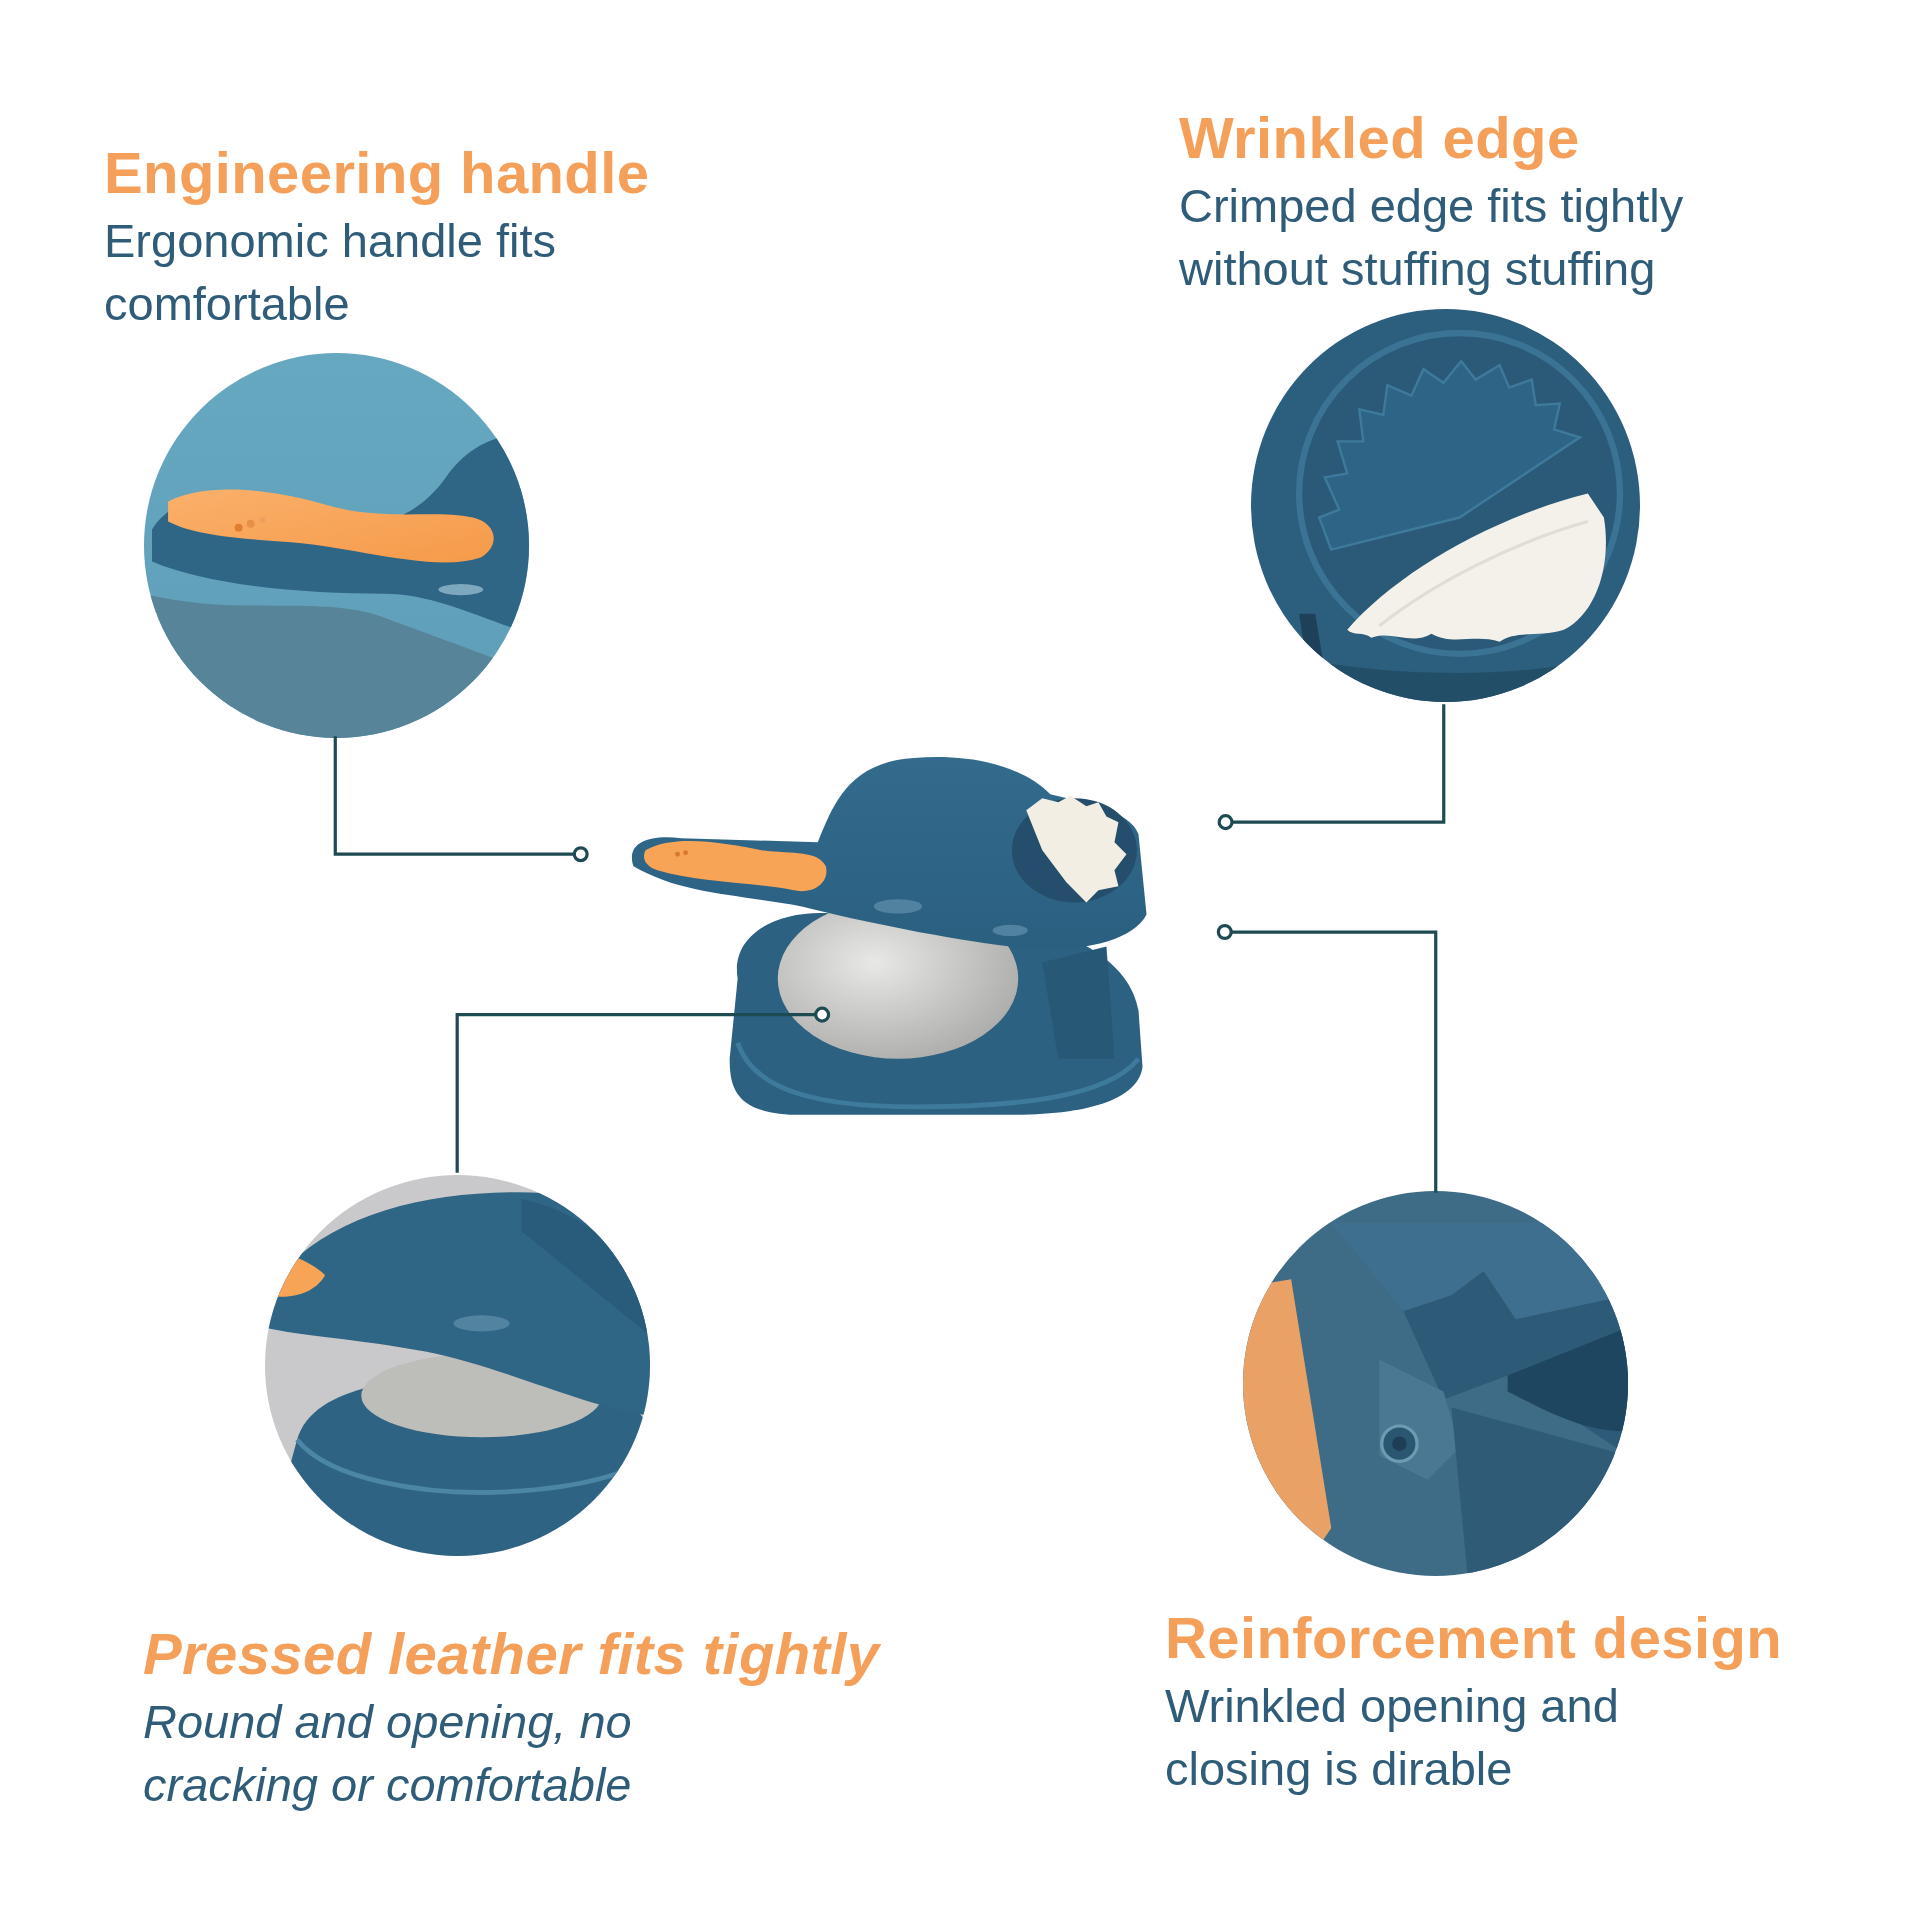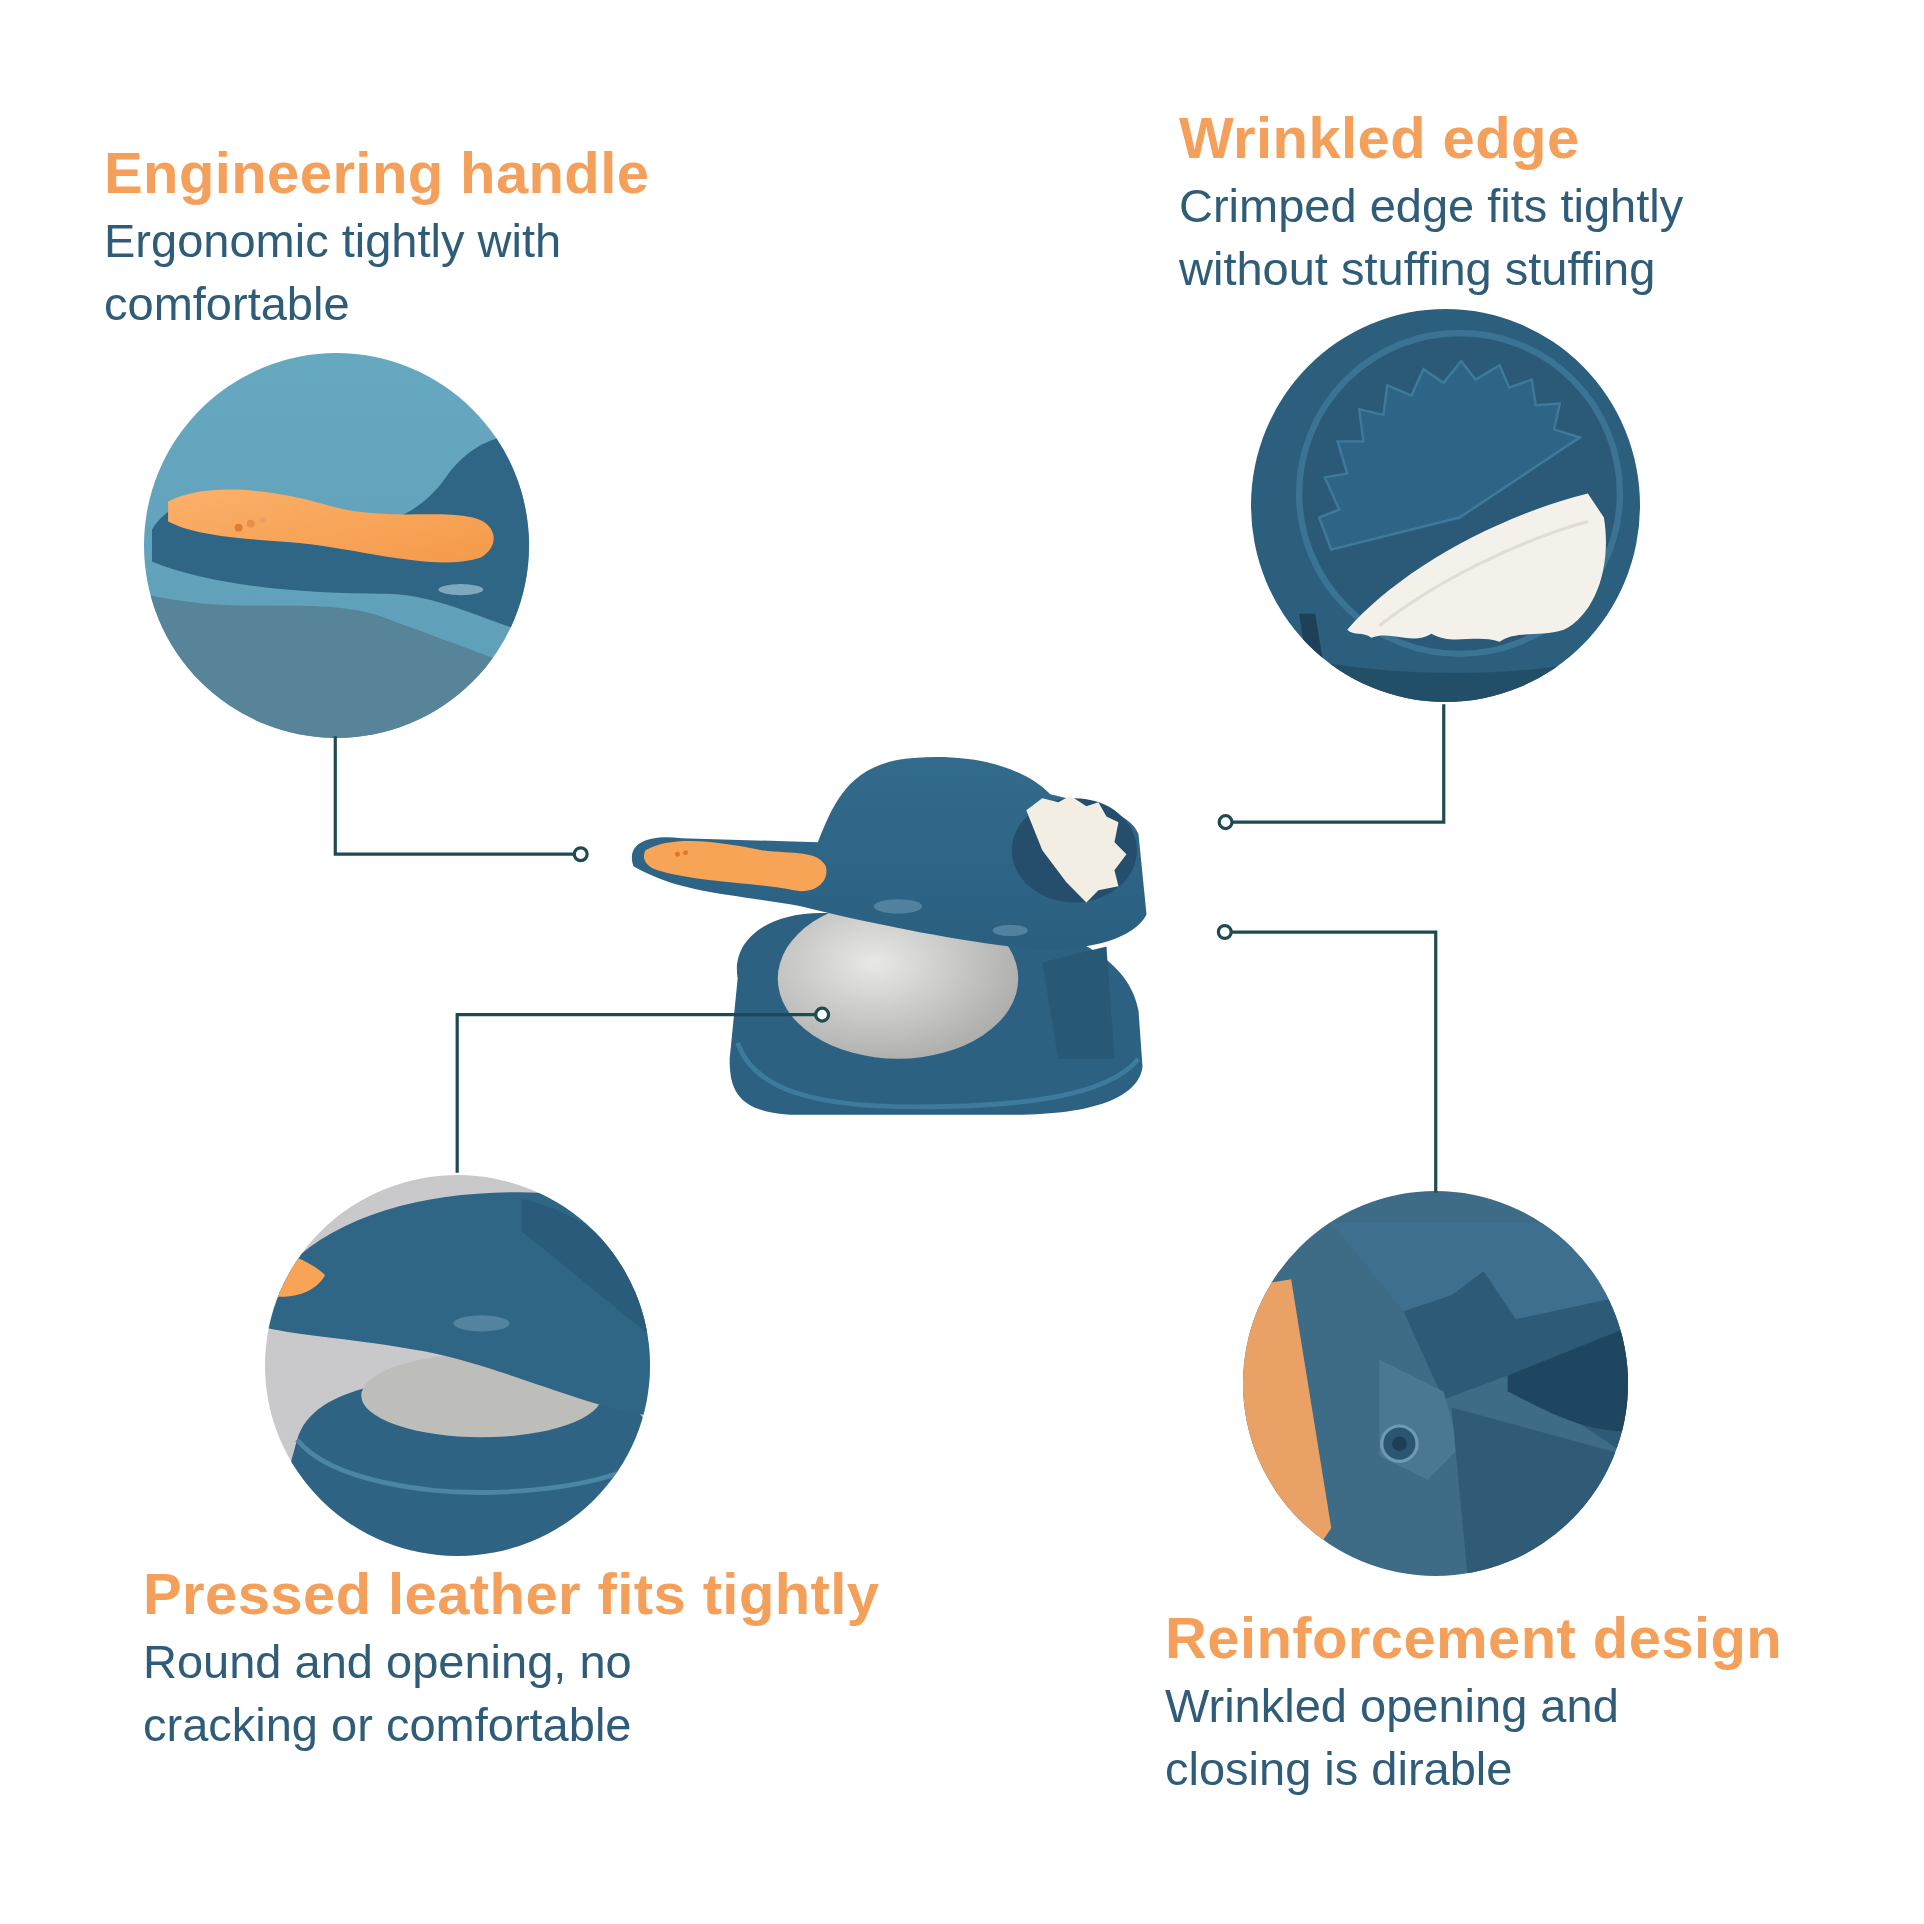--- a/index.html
+++ b/index.html
@@ -5,40 +5,40 @@
   html, body { margin: 0; padding: 0; background: #ffffff; }
   body { width: 1925px; height: 1925px; position: relative; overflow: hidden;
          font-family: "Liberation Sans", "DejaVu Sans", sans-serif; }
   .feature { position: absolute; }
   .feature h2 { margin: 0; font-weight: 700; color: var(--accent, #F5A05A);
                 font-size: 58px; line-height: 1.05; letter-spacing: 0.4px; }
   .feature p { margin: 6.4px 0 0 0; color: var(--body, #2F5C78); font-size: 47px;
                line-height: 1.33; font-weight: 400; }
   #f-handle { left: 104px; top: 135px; width: 722px; margin-top: 8px; }
   #f-wrinkle { left: 1179px; top: 92px; width: 682px; margin-top: 16px; }
-  #f-pressed { left: 143px; top: 1564px; width: 882px; }
+  #f-pressed { left: 143px; top: 1624px; width: 882px; font-style: italic; }
   #f-reinforce { left: 1165px; top: 1608px; width: 722px; }
 
   .circle { position: absolute; border-radius: 50%; overflow: hidden; }
   #c-handle { left: 144px; top: 353px; width: 385px; height: 385px; }
   #c-wrinkle { left: 1251px; top: 309px; width: 389px; height: 393px; }
   #c-pressed { left: 265px; top: 1175px; width: 385px; height: 381px; }
   #c-reinforce { left: 1243px; top: 1191px; width: 385px; height: 385px; }
   .circle svg, .product svg, .lines svg { display: block; }
 
   .product { position: absolute; left: 497px; top: 722px; width: 802px; height: 481px; }
   .lines { position: absolute; left: 0; top: 0; width: 1925px; height: 1925px; pointer-events: none; }
 </style>
 </head>
 <body style="--accent: #F5A05A; --body: #2F5C78;">
 
 <div class="feature" id="f-handle">
   <h2>Engineering handle</h2>
   <p>
-    <span>Ergonomic tightly with</span><br>
+    <span>Ergonomic handle fits</span><br>
     <span>comfortable</span>
   </p>
 </div>
 
 <div class="feature" id="f-wrinkle">
   <h2>Wrinkled edge</h2>
   <p>
     <span>Crimped edge fits tightly</span><br>
     <span>without stuffing stuffing</span>
   </p>

